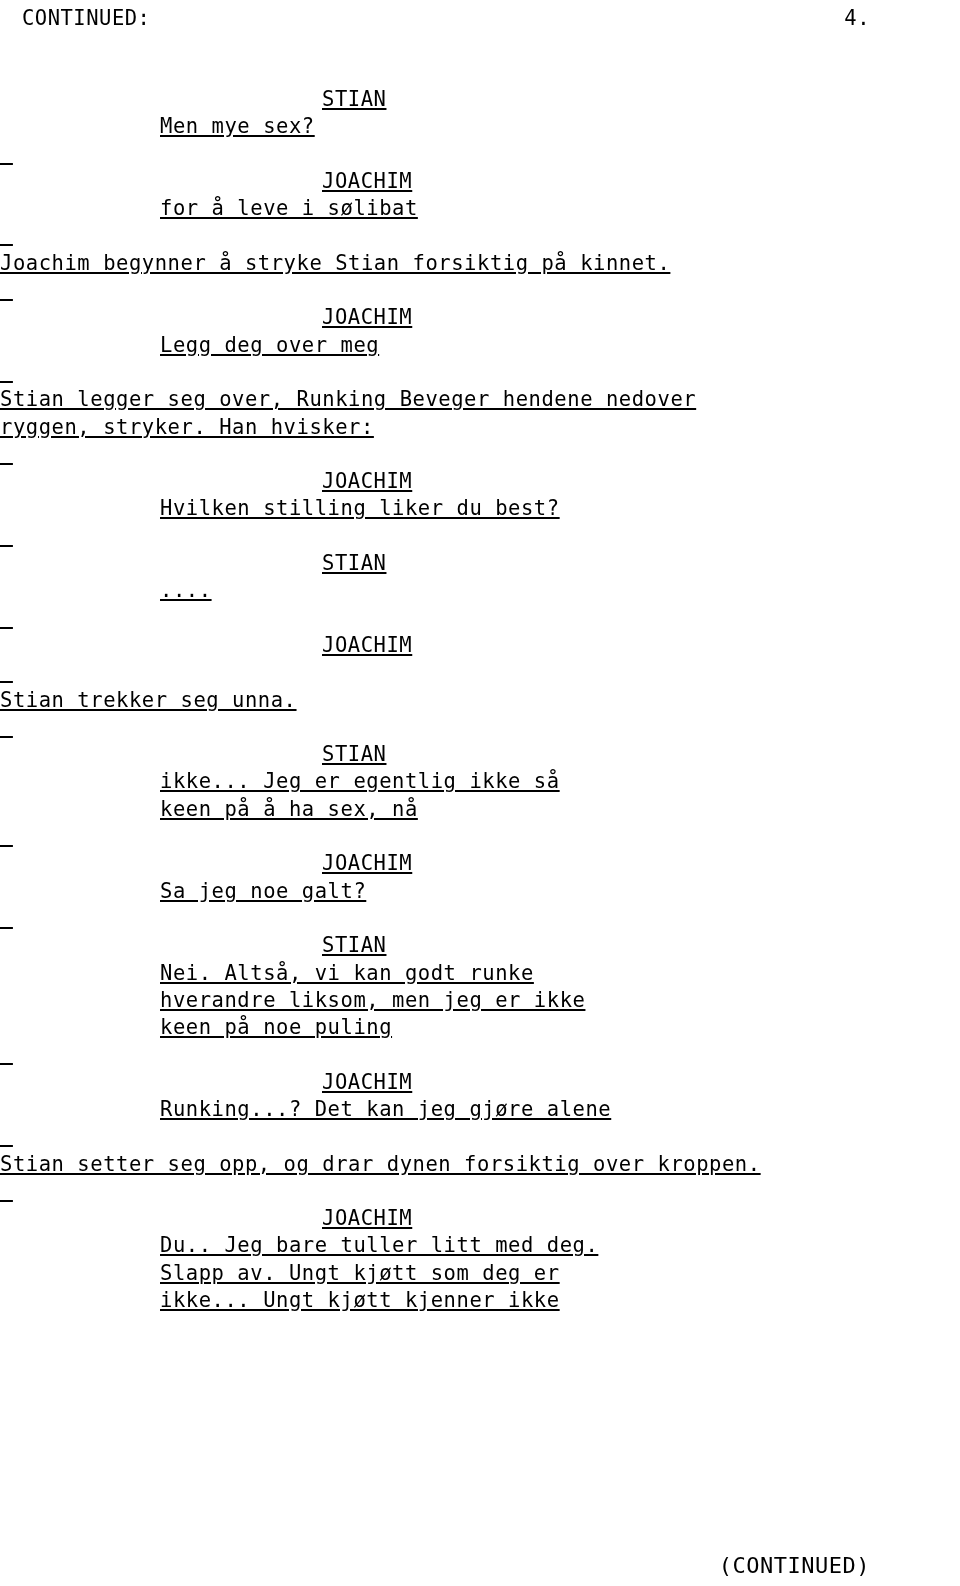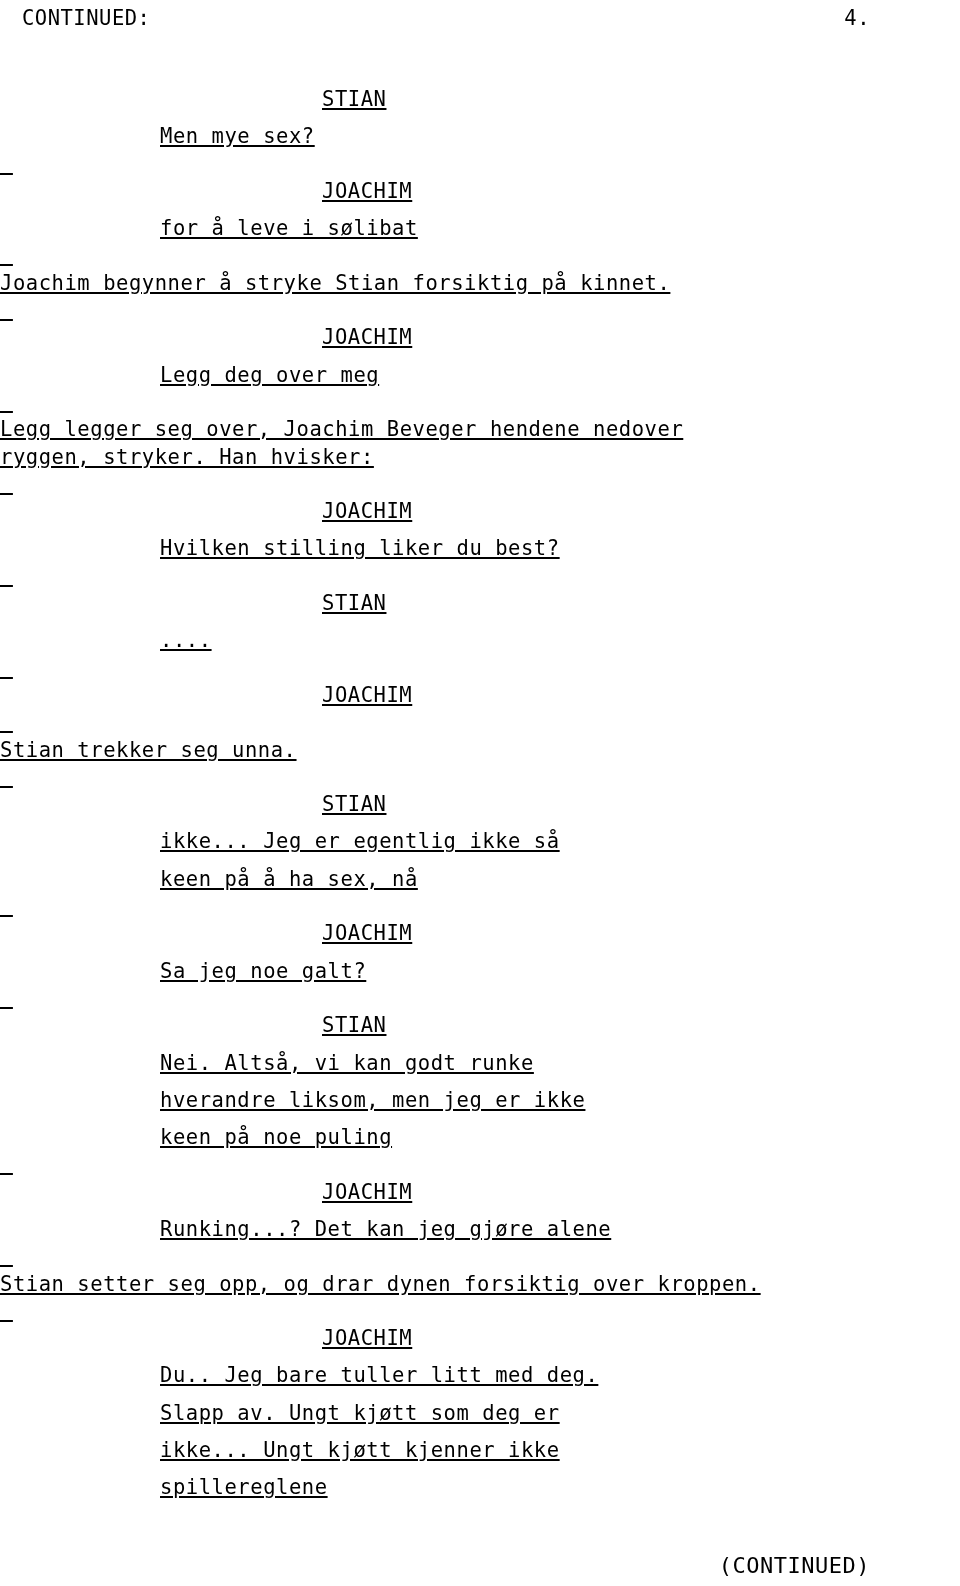--- a/index.html
+++ b/index.html
@@ -40,21 +40,21 @@
     text-decoration: underline;
   }
   .line {
     font-size: 20.5px;
     line-height: 27.3px;
     white-space: pre;
     letter-spacing: 0.55px;
   }
   
   .action   { padding-left: 0px; }
-  .dialog   { padding-left: 160px; margin-top: 10px; }
+  .dialog   { padding-left: 160px; }
   .cue      { padding-left: 322px; }
   .blank    { height: 27.3px; }
   .footer {
     position: absolute;
     bottom: 8px;
     right: 22px;
     font-size: 22px;
     letter-spacing: 0.5px;
   }
 </style>
@@ -73,21 +73,21 @@
       <div class="line dialog">Men mye sex?</div>
       <div class="line blank">&nbsp;</div>
       <div class="line cue">JOACHIM</div>
       <div class="line dialog">for å leve i sølibat</div>
       <div class="line blank">&nbsp;</div>
       <div class="line action">Joachim begynner å stryke Stian forsiktig på kinnet.</div>
       <div class="line blank">&nbsp;</div>
       <div class="line cue">JOACHIM</div>
       <div class="line dialog">Legg deg over meg</div>
       <div class="line blank">&nbsp;</div>
-      <div class="line action">Legg legger seg over, Joachim Beveger hendene nedover</div>
+      <div class="line action">Stian legger seg over, Runking Beveger hendene nedover</div>
       <div class="line action">ryggen, stryker. Han hvisker:</div>
       <div class="line blank">&nbsp;</div>
       <div class="line cue">JOACHIM</div>
       <div class="line dialog">Hvilken stilling liker du best?</div>
       <div class="line blank">&nbsp;</div>
       <div class="line cue">STIAN</div>
       <div class="line dialog">....</div>
       <div class="line blank">&nbsp;</div>
       <div class="line cue">JOACHIM</div>
       <div class="line blank">&nbsp;</div>
@@ -107,18 +107,17 @@
       <div class="line blank">&nbsp;</div>
       <div class="line cue">JOACHIM</div>
       <div class="line dialog">Runking...? Det kan jeg gjøre alene</div>
       <div class="line blank">&nbsp;</div>
       <div class="line action">Stian setter seg opp, og drar dynen forsiktig over kroppen.</div>
       <div class="line blank">&nbsp;</div>
       <div class="line cue">JOACHIM</div>
       <div class="line dialog">Du.. Jeg bare tuller litt med deg.</div>
       <div class="line dialog">Slapp av. Ungt kjøtt som deg er</div>
       <div class="line dialog">ikke... Ungt kjøtt kjenner ikke</div>
-      <div class="line dialog">spillereglene</div>
     </div>
 
   <div class="footer">(CONTINUED)</div>
 
 </div>
 
 </body></html>

